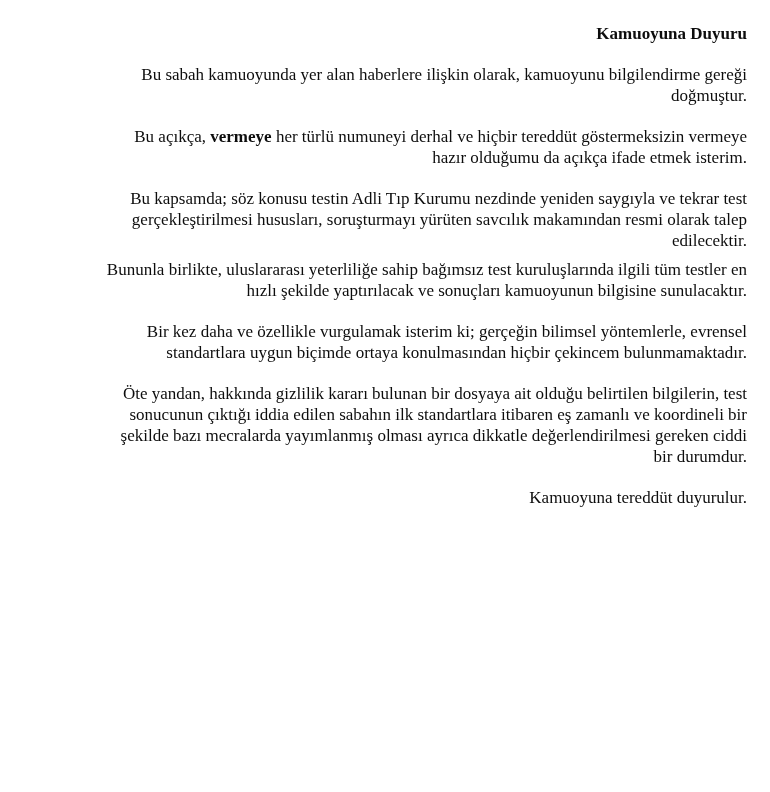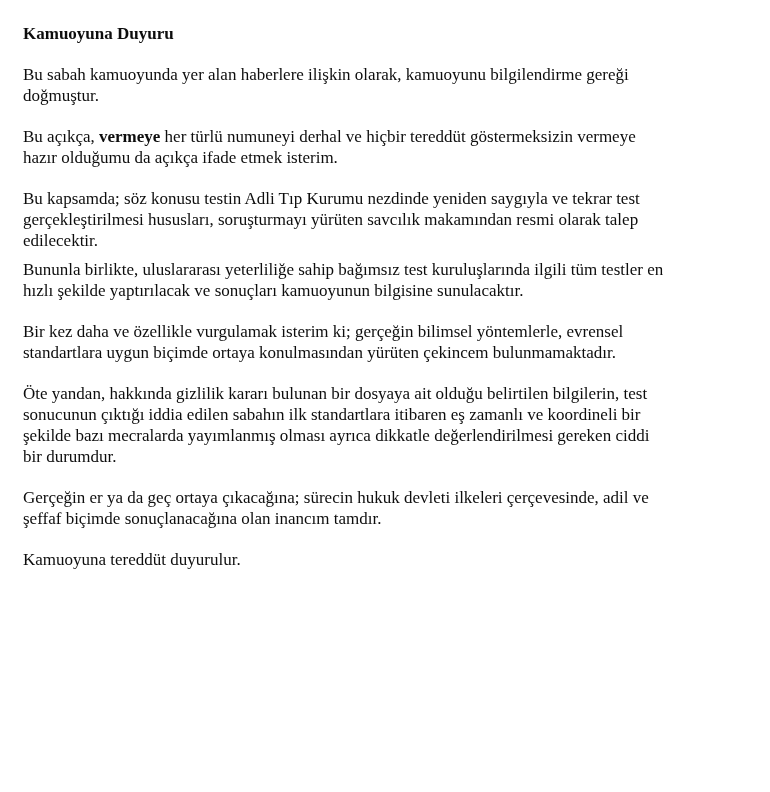--- a/index.html
+++ b/index.html
@@ -11,21 +11,21 @@
     height: 792px;
     background: #ffffff;
     color: #0d0d0d;
     font-family: "Liberation Serif", "DejaVu Serif", serif;
     overflow: hidden;
   }
   .doc {
     width: 724px;
     margin: 0 auto;
     padding-top: 23px;
-    text-align: left;
+    text-align: right;
   }
   .title {
     font-size: 17px;
     line-height: 21px;
     font-weight: 700;
     margin: 0;
   }
   .para {
     font-size: 17px;
     line-height: 21px;
@@ -61,24 +61,22 @@
 hazır olduğumu da açıkça ifade etmek isterim.</span></p>
 
   <p class="para">Bu kapsamda; söz konusu testin Adli Tıp Kurumu nezdinde yeniden saygıyla ve tekrar test
 gerçekleştirilmesi hususları, soruşturmayı yürüten savcılık makamından resmi olarak talep
 edilecektir.</p>
 
   <p class="para para-nogap">Bununla birlikte, uluslararası yeterliliğe sahip bağımsız test kuruluşlarında ilgili tüm testler en
 hızlı şekilde yaptırılacak ve sonuçları kamuoyunun bilgisine sunulacaktır.</p>
 
   <p class="para">Bir kez daha ve özellikle vurgulamak isterim ki; gerçeğin bilimsel yöntemlerle, evrensel
-standartlara uygun biçimde ortaya konulmasından yürüten çekincem bulunmamaktadır.</p>
+standartlara uygun biçimde ortaya konulmasından hiçbir çekincem bulunmamaktadır.</p>
 
   <p class="para">Öte yandan, hakkında gizlilik kararı bulunan bir dosyaya ait olduğu belirtilen bilgilerin, test
 sonucunun çıktığı iddia edilen sabahın ilk standartlara itibaren eş zamanlı ve koordineli bir
 şekilde bazı mecralarda yayımlanmış olması ayrıca dikkatle değerlendirilmesi gereken ciddi
 bir durumdur.</p>
 
-  <p class="para">Gerçeğin er ya da geç ortaya çıkacağına; sürecin hukuk devleti ilkeleri çerçevesinde, adil ve
-şeffaf biçimde sonuçlanacağına olan inancım tamdır.</p>
 
   <p class="closing">Kamuoyuna tereddüt duyurulur.</p>
 </div>
 
 </body></html>

